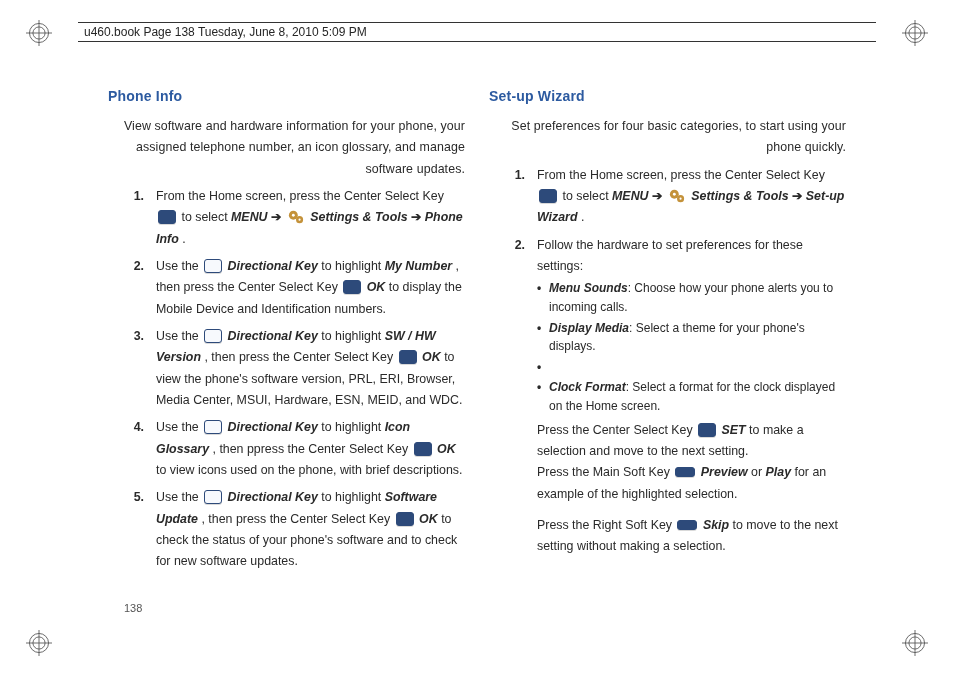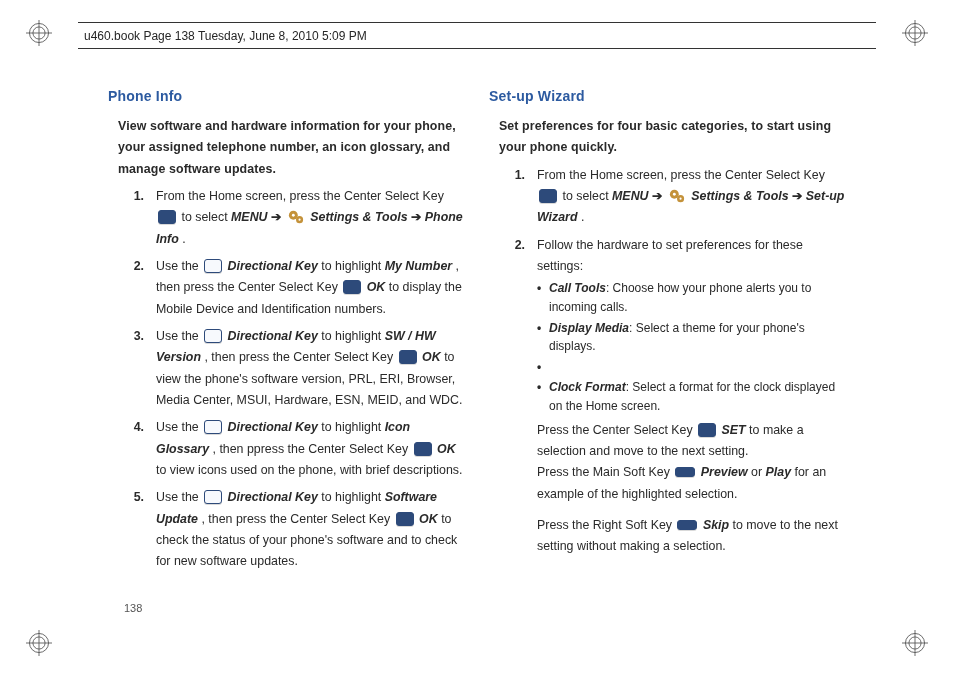--- a/index.html
+++ b/index.html
@@ -10,21 +10,21 @@
     font-family: Arial, Helvetica, sans-serif;
     color: #262626;
     position: relative;
     overflow: hidden;
   }
   .header-bar {
     position: absolute;
     top: 22px;
     left: 78px;
     right: 78px;
-    height: 27px;
+    height: 20px;
     border-top: 1px solid #333;
     border-bottom: 1px solid #333;
     display: flex;
     align-items: center;
     padding: 0 6px;
     font-size: 12px;
   }
   .corner-icon {
     position: absolute;
     width: 26px;
@@ -56,22 +56,23 @@
     font-weight: 700;
     color: #2c5aa0;
     font-size: 14px;
     margin-bottom: 8px;
     letter-spacing: 0.2px;
   }
   .intro {
     margin-left: 10px;
     margin-bottom: 6px;
     font-family: "Helvetica Neue", Arial, sans-serif;
-    font-weight: 700;
+    font-weight: 400;
     letter-spacing: 0.1px;
+    text-align: right;
   }
   ol {
     list-style: none;
     margin-left: 10px;
   }
   ol > li {
     display: flex;
     margin-bottom: 6px;
     font-family: "Helvetica Neue", Arial, sans-serif;
     font-weight: 300;
@@ -296,21 +297,21 @@
         </span>
       </li>
 
       <li>
         <span class="num">2.</span>
         <span class="body">
           <div>Follow the hardware to set preferences for these settings:</div>
           <ul class="bull cond">
             <li>
                 <span class="dot">•</span>
-                <span><span class="bold">Call Tools</span><span>: Choose how your phone alerts you to incoming calls.</span></span>
+                <span><span class="bold">Menu Sounds</span><span>: Choose how your phone alerts you to incoming calls.</span></span>
               </li>
             <li>
                 <span class="dot">•</span>
                 <span><span class="bold">Display Media</span><span>: Select a theme for your phone's displays.</span></span>
               </li>
             <li>
                 <span class="dot">•</span>
               </li>
             <li>
                 <span class="dot">•</span>

